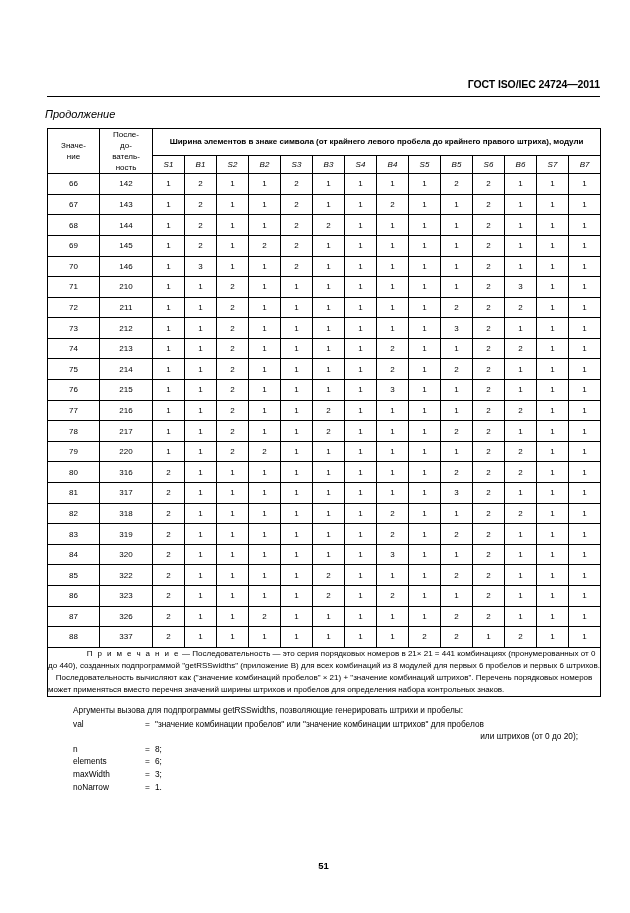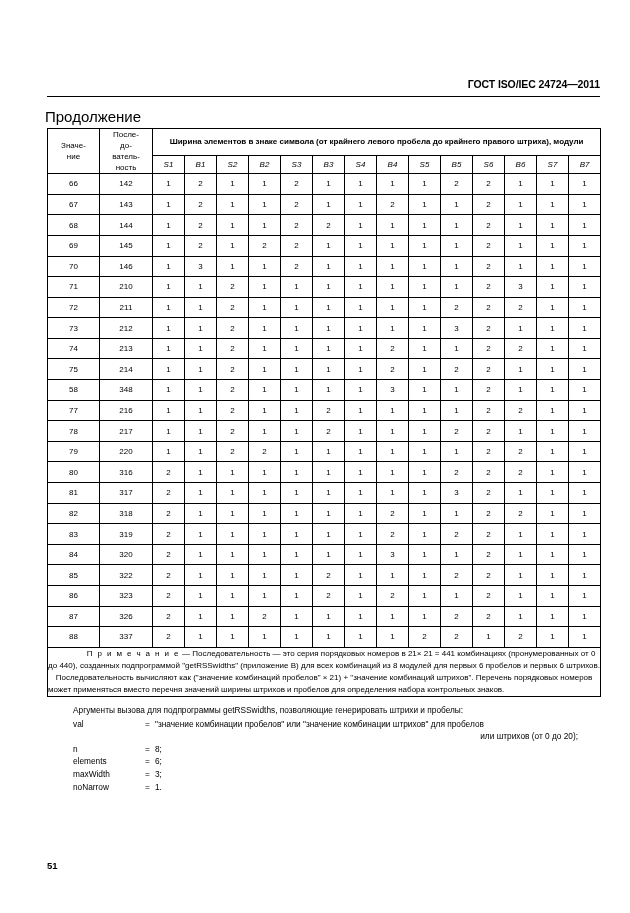--- a/index.html
+++ b/index.html
@@ -44,21 +44,22 @@
     width: 553px;
     height: 1px;
     background: #000000;
   }
 
   
   .continuation {
     position: absolute;
     left: 45px;
     top: 76px;
-    font-size: 15px;
+    font-size: 11px;
+    font-style: italic;
   }
 
   
   .table-wrap {
     position: absolute;
     left: 47px;
     top: 96px;
     width: 553px;
   }
   table.widths {
@@ -149,21 +150,21 @@
     grid-column: 3 / 4;
     text-align: right;
   }
 
   
   .page-number {
     position: absolute;
     left: 47px;
     top: 828px;
     width: 553px;
-    text-align: left;
+    text-align: center;
     font-size: 9.5px;
     font-weight: bold;
   }
 </style>
 </head>
 <body>
 
 <div class="page">
 
   <div class="doc-header">ГОСТ ISO/IEC 24724—2011</div>
@@ -397,22 +398,22 @@
             <td class="cell">1</td>
             <td class="cell">2</td>
             <td class="cell">1</td>
             <td class="cell">2</td>
             <td class="cell">2</td>
             <td class="cell">1</td>
             <td class="cell">1</td>
             <td class="cell">1</td>
           </tr>
           <tr>
-            <td class="cell cell-val">58</td>
-            <td class="cell cell-seq">348</td>
+            <td class="cell cell-val">76</td>
+            <td class="cell cell-seq">215</td>
             <td class="cell">1</td>
             <td class="cell">1</td>
             <td class="cell">2</td>
             <td class="cell">1</td>
             <td class="cell">1</td>
             <td class="cell">1</td>
             <td class="cell">1</td>
             <td class="cell">3</td>
             <td class="cell">1</td>
             <td class="cell">1</td>

